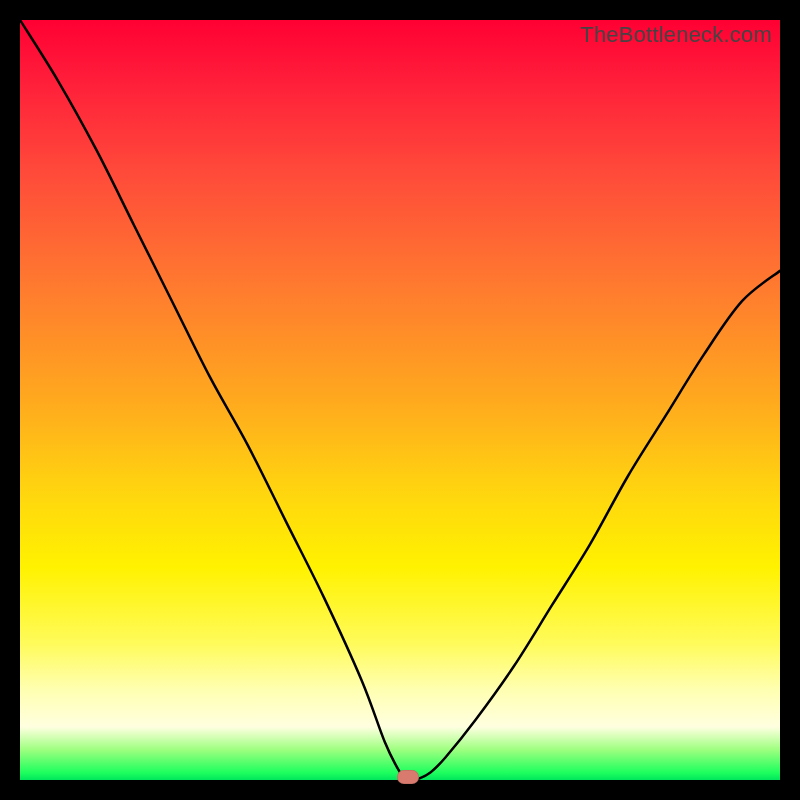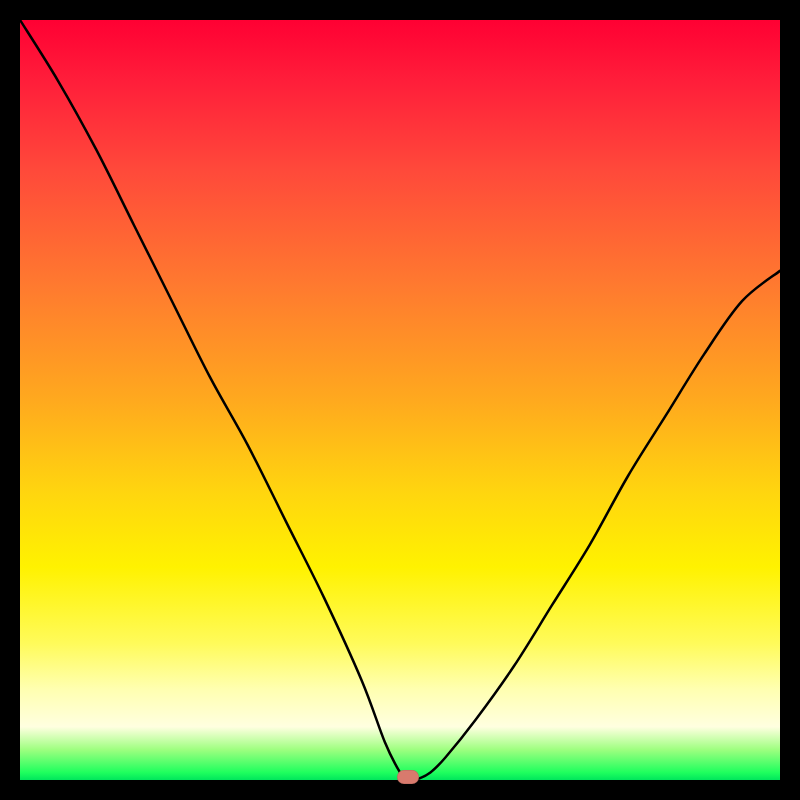--- a/index.html
+++ b/index.html
@@ -64,18 +64,19 @@
     background: #d87a6d;
     transform: translate(-50%, -50%);
     box-shadow: 0 0 0 0.5px rgba(0,0,0,0.15) inset;
   }
 </style>
 </head>
 <body>
 
 <div class="frame">
   <div class="plot">
+    <div class="watermark">TheBottleneck.com</div>
     <svg class="curve" viewBox="0 0 760 760" preserveAspectRatio="none">
       <path id="curve-path" fill="none" stroke="#000" stroke-width="2.5" stroke-linecap="round" stroke-linejoin="round" d="M 0.00 0.00 C 6.33 10.13, 25.33 39.27, 38.00 60.80 C 50.67 82.33, 63.33 105.13, 76.00 129.20 C 88.67 153.27, 101.33 179.87, 114.00 205.20 C 126.67 230.53, 139.33 255.87, 152.00 281.20 C 164.67 306.53, 177.33 333.13, 190.00 357.20 C 202.67 381.27, 215.33 401.53, 228.00 425.60 C 240.67 449.67, 253.33 476.27, 266.00 501.60 C 278.67 526.93, 291.33 551.00, 304.00 577.60 C 316.67 604.20, 331.87 637.13, 342.00 661.20 C 352.13 685.27, 358.47 706.80, 364.80 722.00 C 371.13 737.20, 376.20 746.07, 380.00 752.40 C 383.80 758.73, 385.07 758.73, 387.60 760.00 C 390.13 761.27, 391.40 761.27, 395.20 760.00 C 399.00 758.73, 405.33 756.20, 410.40 752.40 C 415.47 748.60, 418.00 746.07, 425.60 737.20 C 433.20 728.33, 444.60 714.40, 456.00 699.20 C 467.40 684.00, 481.33 665.00, 494.00 646.00 C 506.67 627.00, 519.33 605.47, 532.00 585.20 C 544.67 564.93, 557.33 545.93, 570.00 524.40 C 582.67 502.87, 595.33 477.53, 608.00 456.00 C 620.67 434.47, 633.33 415.47, 646.00 395.20 C 658.67 374.93, 671.33 353.40, 684.00 334.40 C 696.67 315.40, 709.33 295.13, 722.00 281.20 C 734.67 267.27, 753.67 255.87, 760.00 250.80"></path>
     </svg>
     <div class="marker" id="opt-marker" style="left: 387.6px; top: 757px; background: rgb(216, 122, 109);"></div>
   </div>
 </div>
 
 </body></html>

